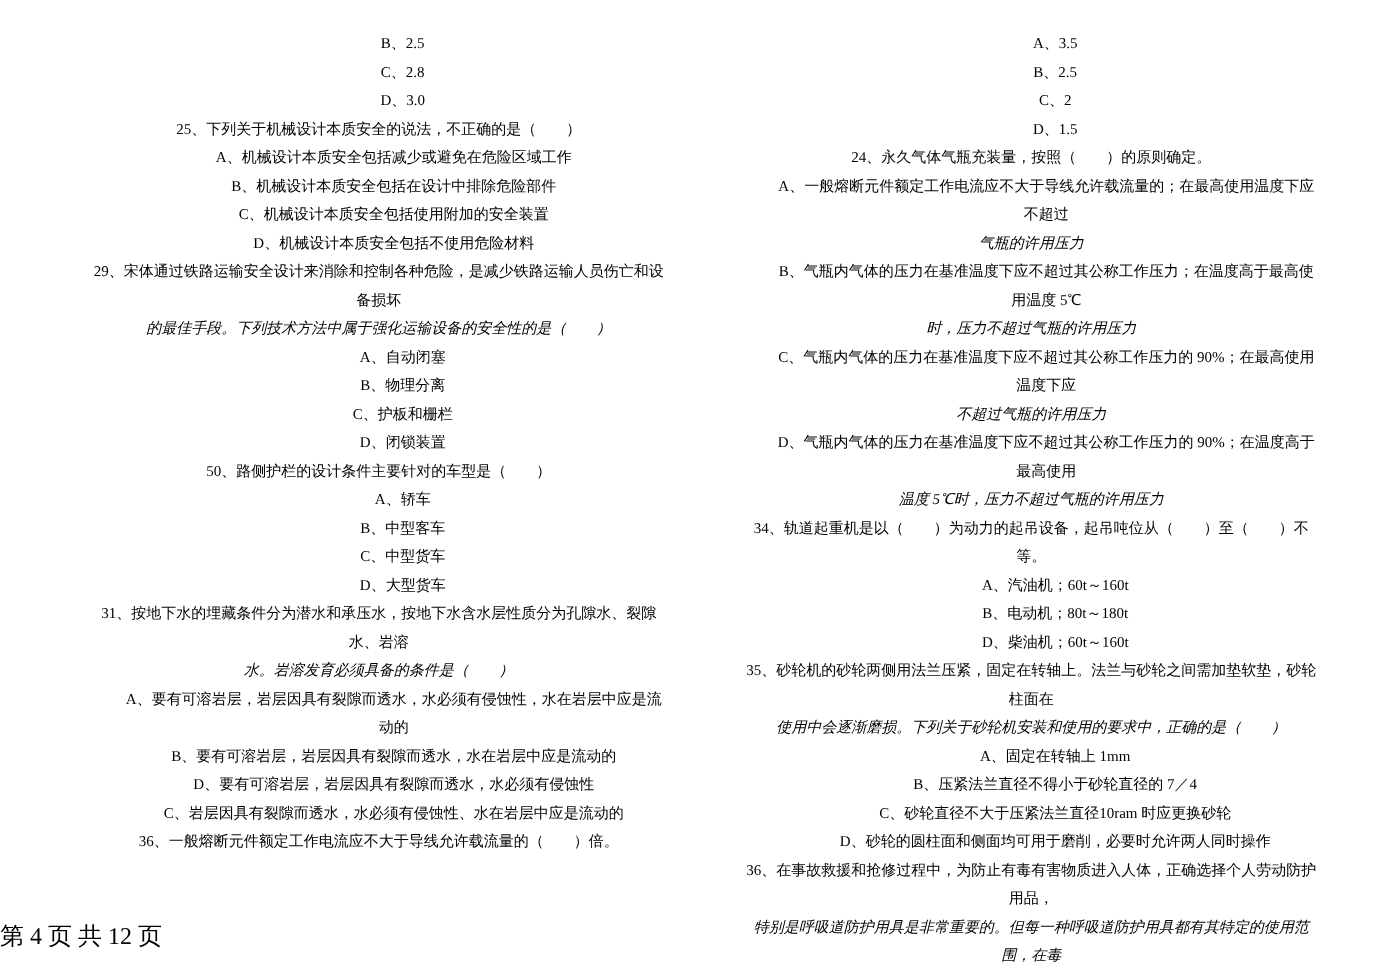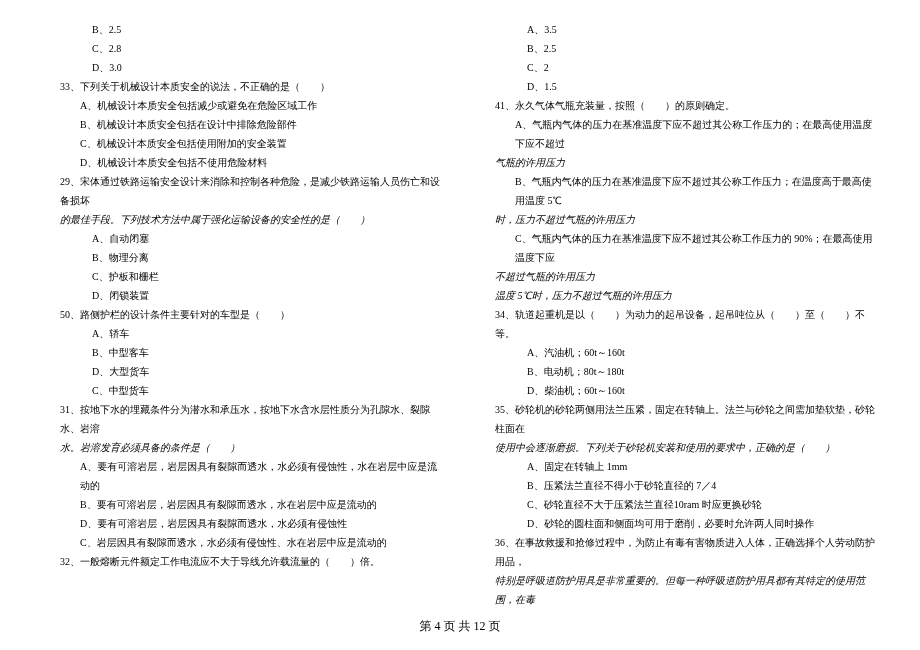--- a/index.html
+++ b/index.html
@@ -14,20 +14,21 @@
       font-family: "SimSun", "宋体", serif;
       font-size: 10px;
       color: #000;
       position: relative;
       padding: 20px 40px;
     }
     .page-container {
       display: flex;
       gap: 30px;
       height: 590px;
+      text-align: center;
     }
     .column {
       flex: 1;
       line-height: 1.9;
     }
     .option-line {
       padding-left: 52px;
       white-space: nowrap;
       overflow: hidden;
     }
@@ -39,75 +40,76 @@
       font-style: italic;
     }
     .sub-option-line {
       padding-left: 40px;
     }
     .footer {
       position: absolute;
       bottom: 15px;
       left: 0;
       right: 0;
-      text-align: center;
-      font-size: 12px;
+      text-align: left;
+      font-size: 16px;
     }
   </style>
 </head>
 <body>
 
 <div class="page-container">
   <div class="column">
     <div class="option-line">B、2.5</div>
     <div class="option-line">C、2.8</div>
     <div class="option-line">D、3.0</div>
 
-    <div class="question-line">33、下列关于机械设计本质安全的说法，不正确的是（　　）</div>
+    <div class="question-line">25、下列关于机械设计本质安全的说法，不正确的是（　　）</div>
     <div class="sub-option-line">A、机械设计本质安全包括减少或避免在危险区域工作</div>
     <div class="sub-option-line">B、机械设计本质安全包括在设计中排除危险部件</div>
     <div class="sub-option-line">C、机械设计本质安全包括使用附加的安全装置</div>
     <div class="sub-option-line">D、机械设计本质安全包括不使用危险材料</div>
 
     <div class="question-line">29、宋体通过铁路运输安全设计来消除和控制各种危险，是减少铁路运输人员伤亡和设备损坏</div>
     <div class="continuation-line">的最佳手段。下列技术方法中属于强化运输设备的安全性的是（　　）</div>
     <div class="option-line">A、自动闭塞</div>
     <div class="option-line">B、物理分离</div>
     <div class="option-line">C、护板和栅栏</div>
     <div class="option-line">D、闭锁装置</div>
 
     <div class="question-line">50、路侧护栏的设计条件主要针对的车型是（　　）</div>
     <div class="option-line">A、轿车</div>
     <div class="option-line">B、中型客车</div>
+    <div class="option-line">C、中型货车</div>
     <div class="option-line">D、大型货车</div>
-    <div class="option-line">C、中型货车</div>
 
     <div class="question-line">31、按地下水的埋藏条件分为潜水和承压水，按地下水含水层性质分为孔隙水、裂隙水、岩溶</div>
     <div class="continuation-line">水。岩溶发育必须具备的条件是（　　）</div>
     <div class="sub-option-line">A、要有可溶岩层，岩层因具有裂隙而透水，水必须有侵蚀性，水在岩层中应是流动的</div>
     <div class="sub-option-line">B、要有可溶岩层，岩层因具有裂隙而透水，水在岩层中应是流动的</div>
     <div class="sub-option-line">D、要有可溶岩层，岩层因具有裂隙而透水，水必须有侵蚀性</div>
     <div class="sub-option-line">C、岩层因具有裂隙而透水，水必须有侵蚀性、水在岩层中应是流动的</div>
 
-    <div class="question-line">32、一般熔断元件额定工作电流应不大于导线允许载流量的（　　）倍。</div>
+    <div class="question-line">36、一般熔断元件额定工作电流应不大于导线允许载流量的（　　）倍。</div>
   </div>
 
   <div class="column">
     <div class="option-line">A、3.5</div>
     <div class="option-line">B、2.5</div>
     <div class="option-line">C、2</div>
     <div class="option-line">D、1.5</div>
 
-    <div class="question-line">41、永久气体气瓶充装量，按照（　　）的原则确定。</div>
-    <div class="sub-option-line">A、气瓶内气体的压力在基准温度下应不超过其公称工作压力的；在最高使用温度下应不超过</div>
+    <div class="question-line">24、永久气体气瓶充装量，按照（　　）的原则确定。</div>
+    <div class="sub-option-line">A、一般熔断元件额定工作电流应不大于导线允许载流量的；在最高使用温度下应不超过</div>
     <div class="continuation-line">气瓶的许用压力</div>
     <div class="sub-option-line">B、气瓶内气体的压力在基准温度下应不超过其公称工作压力；在温度高于最高使用温度 5℃</div>
     <div class="continuation-line">时，压力不超过气瓶的许用压力</div>
     <div class="sub-option-line">C、气瓶内气体的压力在基准温度下应不超过其公称工作压力的 90%；在最高使用温度下应</div>
     <div class="continuation-line">不超过气瓶的许用压力</div>
+    <div class="sub-option-line">D、气瓶内气体的压力在基准温度下应不超过其公称工作压力的 90%；在温度高于最高使用</div>
     <div class="continuation-line">温度 5℃时，压力不超过气瓶的许用压力</div>
 
     <div class="question-line">34、轨道起重机是以（　　）为动力的起吊设备，起吊吨位从（　　）至（　　）不等。</div>
     <div class="option-line">A、汽油机；60t～160t</div>
     <div class="option-line">B、电动机；80t～180t</div>
     <div class="option-line">D、柴油机；60t～160t</div>
 
     <div class="question-line">35、砂轮机的砂轮两侧用法兰压紧，固定在转轴上。法兰与砂轮之间需加垫软垫，砂轮柱面在</div>
     <div class="continuation-line">使用中会逐渐磨损。下列关于砂轮机安装和使用的要求中，正确的是（　　）</div>
     <div class="option-line">A、固定在转轴上 1mm</div>

